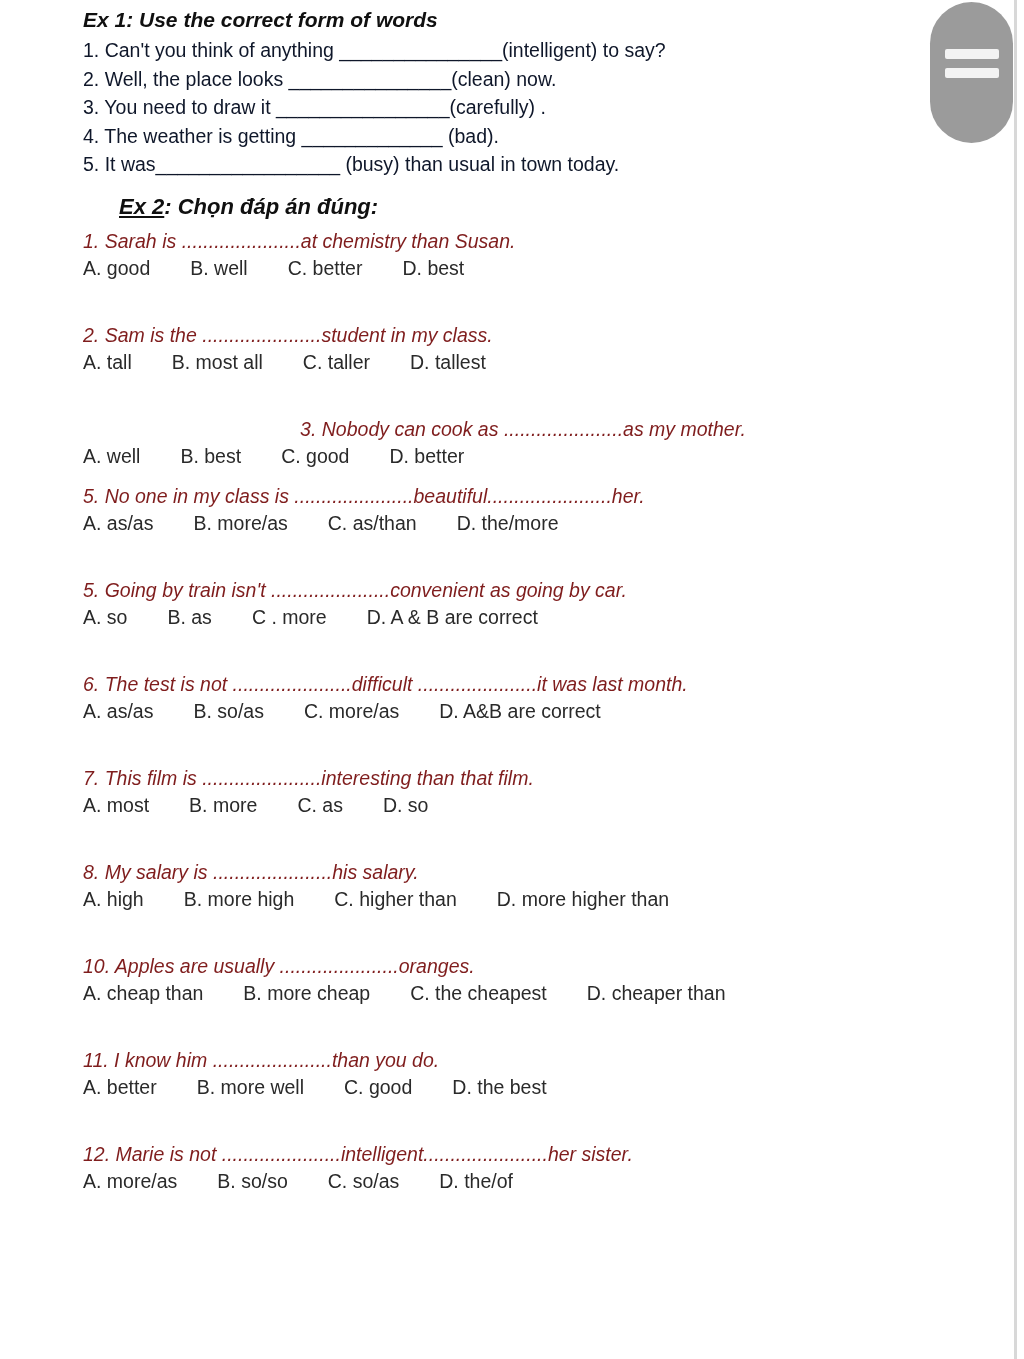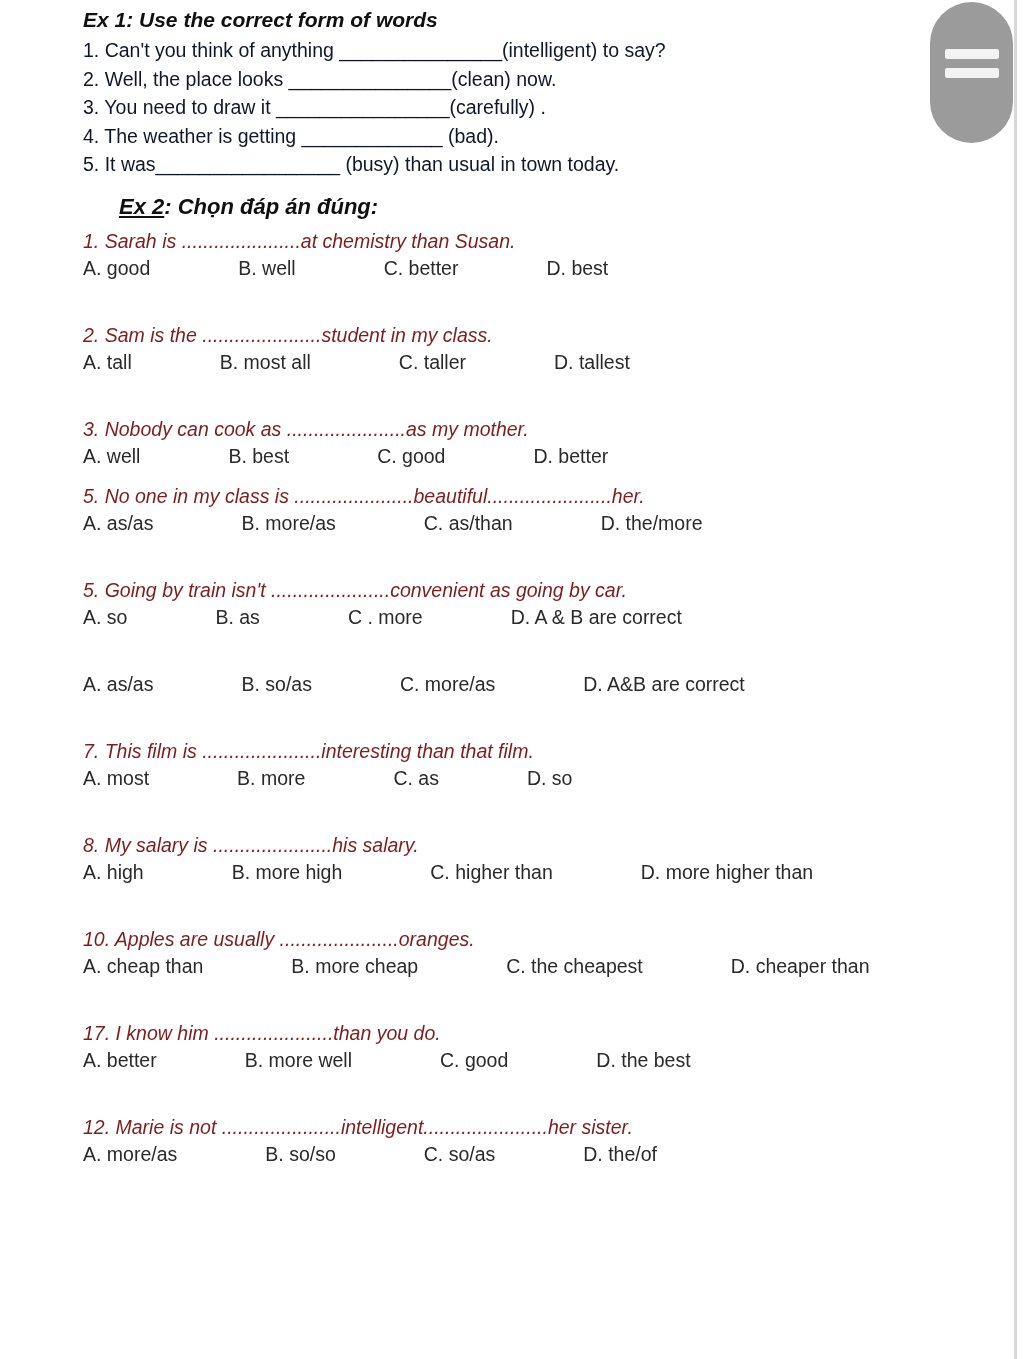--- a/index.html
+++ b/index.html
@@ -37,31 +37,31 @@
     line-height: 26px;
     font-weight: bold;
     font-style: italic;
     color: #101010;
     margin-bottom: 8px;
     margin-left: 36px;
   }
   .ex2-title .u { text-decoration: underline; }
   .q-block { margin-bottom: 40px; }
   
-  .ex2 div.q-block:nth-of-type(3) { margin-bottom: 13px; }
+  .ex2 div.q-block:nth-of-type(3) { margin-bottom: 13px; text-align: center; }
   .q-text {
     font-style: italic;
     font-size: 19.5px;
     line-height: 27px;
     color: #7f1d1d;
     white-space: nowrap;
   }
   .q-options {
     display: flex;
-    gap: 88px;
+    gap: 40px;
     font-size: 19.5px;
     line-height: 27px;
     color: #2a2a2a;
     white-space: nowrap;
   }
   .scroll-pill {
     position: absolute;
     left: 930px;
     top: 2px;
     width: 83px;
@@ -150,20 +150,21 @@
       <div class="q-text">5. Going by train isn't ......................convenient as going by car.</div>
       <div class="q-options">
         <span>A. so</span>
         <span>B. as</span>
         <span>C . more</span>
         <span>D. A &amp; B are correct</span>
       </div>
     </div>
 
     <div class="q-block">
+      <div class="q-text">6. The test is not ......................difficult ......................it was last month.</div>
       <div class="q-options">
         <span>A. as/as</span>
         <span>B. so/as</span>
         <span>C. more/as</span>
         <span>D. A&amp;B are correct</span>
       </div>
     </div>
 
     <div class="q-block">
       <div class="q-text">7. This film is ......................interesting than that film.</div>
@@ -190,21 +191,21 @@
       <div class="q-text">10. Apples are usually ......................oranges.</div>
       <div class="q-options">
         <span>A. cheap than</span>
         <span>B. more cheap</span>
         <span>C. the cheapest</span>
         <span>D. cheaper than</span>
       </div>
     </div>
 
     <div class="q-block">
-      <div class="q-text">17. I know him ......................than you do.</div>
+      <div class="q-text">11. I know him ......................than you do.</div>
       <div class="q-options">
         <span>A. better</span>
         <span>B. more well</span>
         <span>C. good</span>
         <span>D. the best</span>
       </div>
     </div>
 
     <div class="q-block">
       <div class="q-text">12. Marie is not ......................intelligent.......................her sister.</div>

